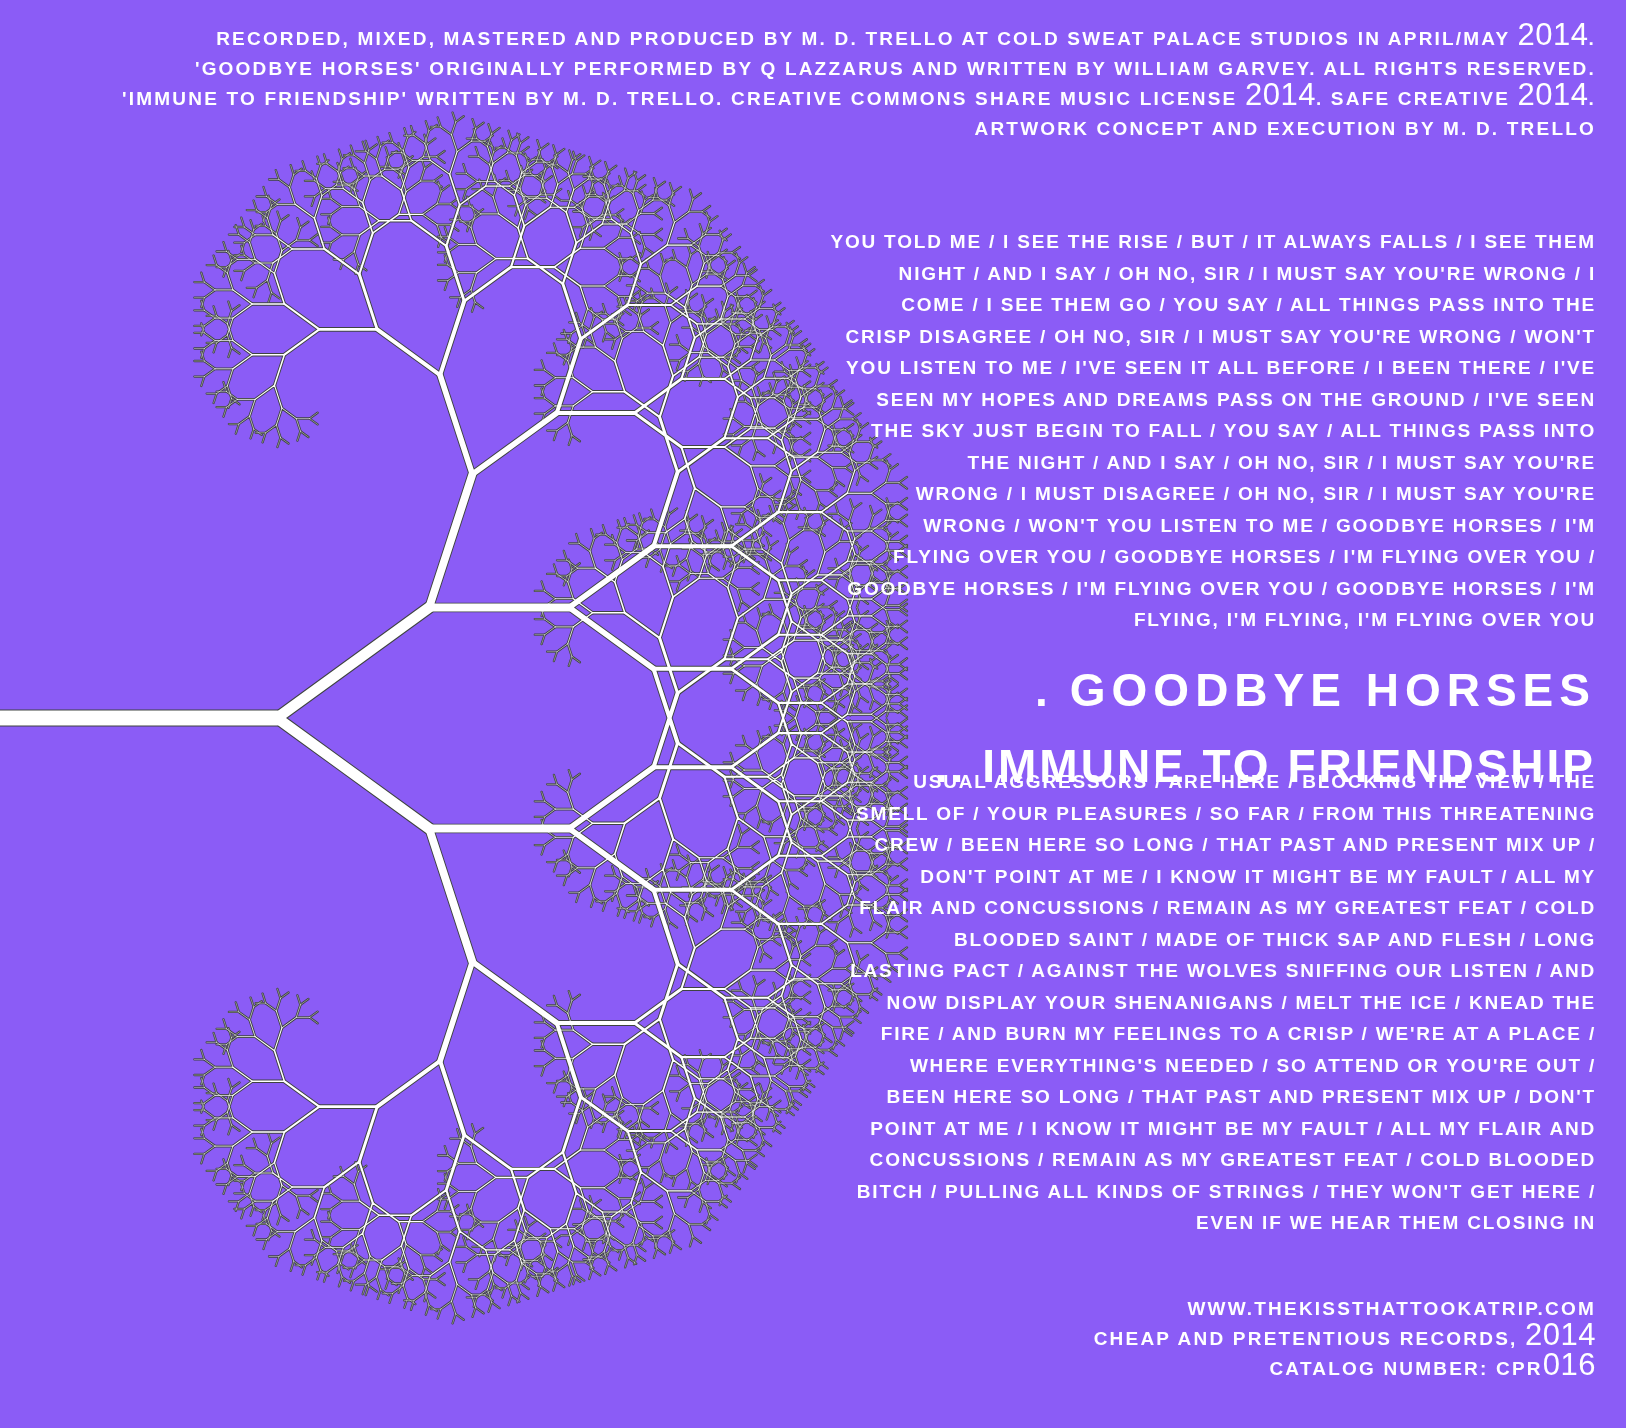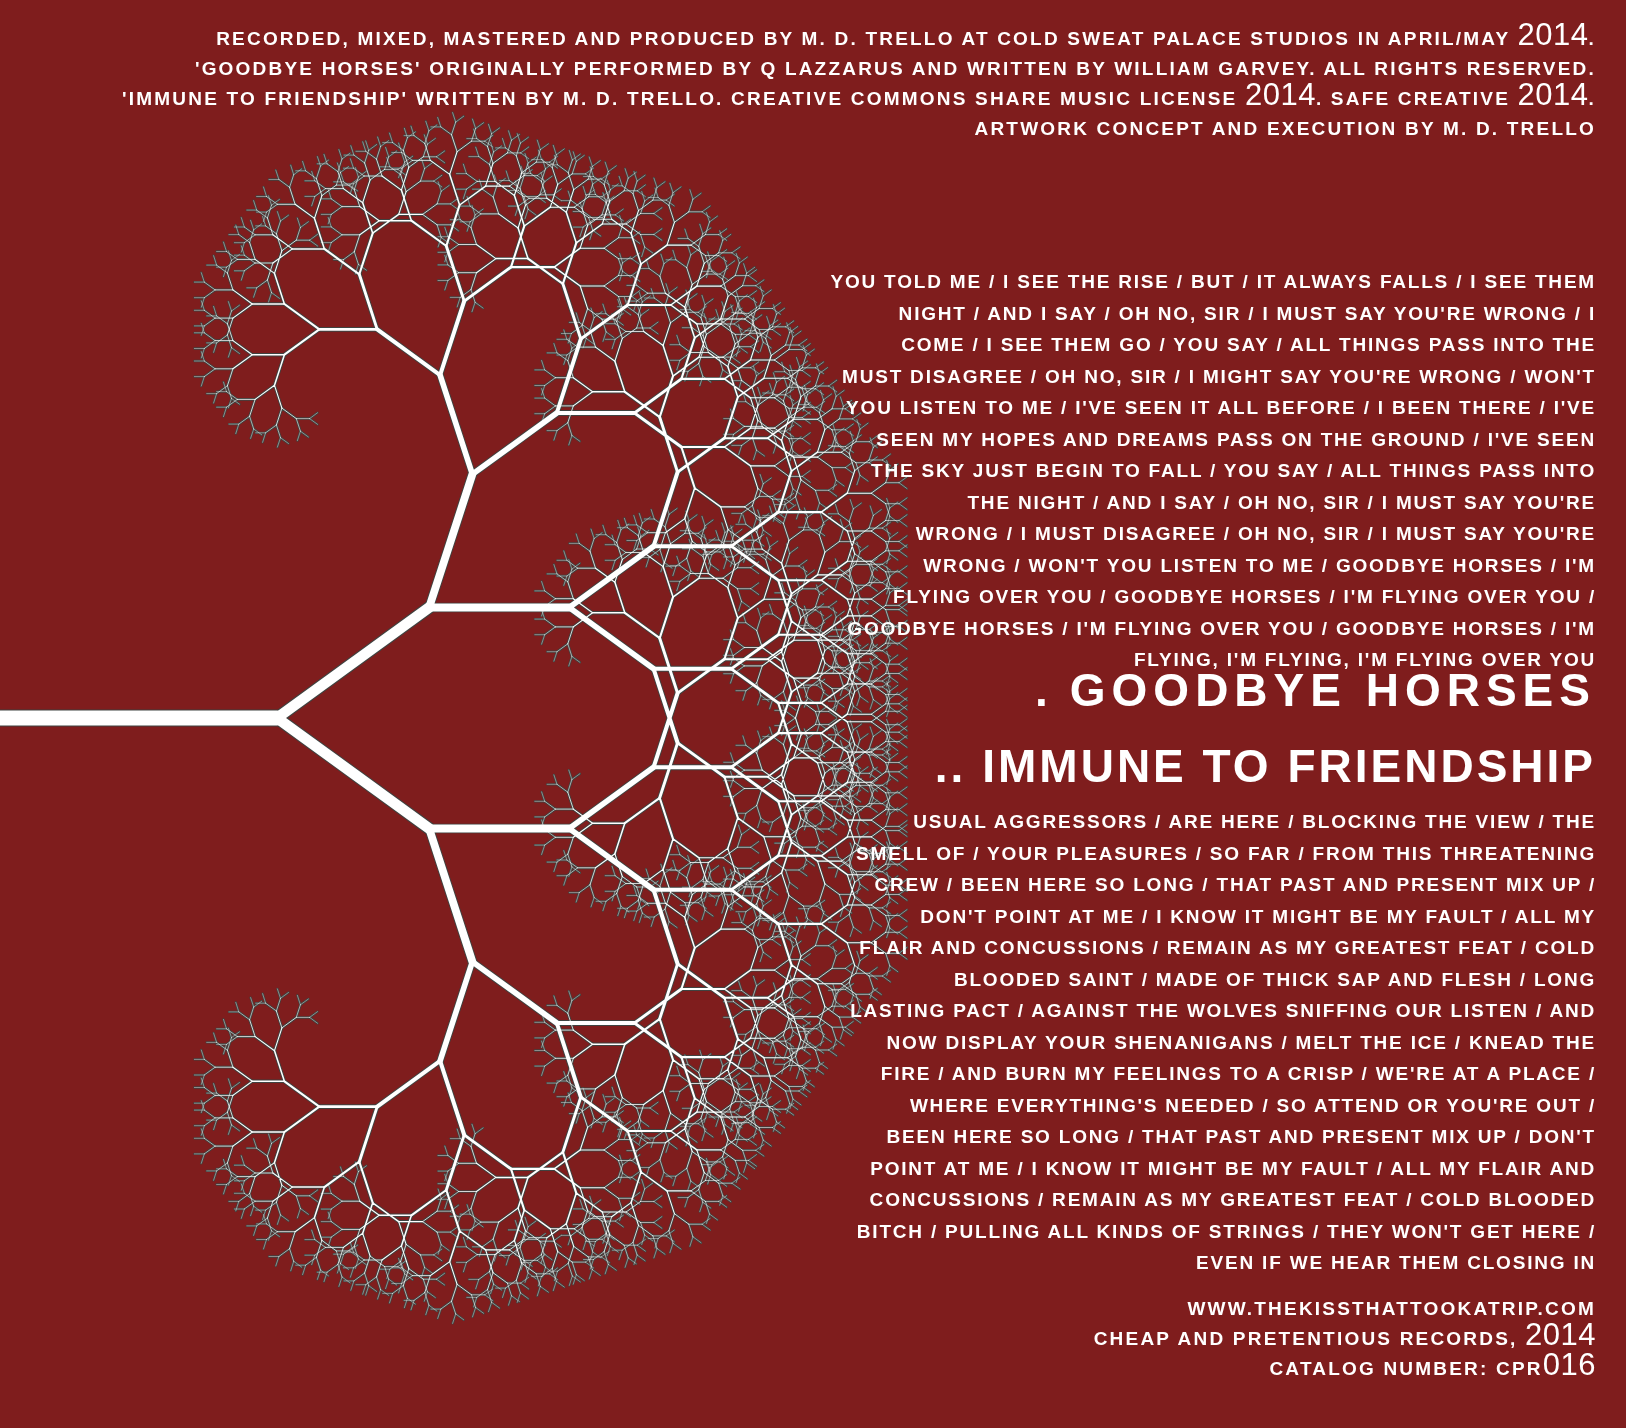--- a/index.html
+++ b/index.html
@@ -11,38 +11,38 @@
     position:relative;width:1626px;height:1428px;
     background:#8ad2b6;color:#ffffff;
   }
   svg.tree{position:absolute;left:0;top:0;}
 
   .block{
     position:absolute;right:30px;text-align:right;white-space:nowrap;
     font-weight:700;
   }
   .credits{top:24px;font-size:19px;line-height:30px;letter-spacing:2.2px;}
-  .lyrics{font-size:19px;line-height:31.5px;letter-spacing:1.8px;margin-top:40px;}
+  .lyrics{font-size:19px;line-height:31.5px;letter-spacing:1.8px;}
   #lyrics-gh{top:226px;}
   #lyrics-itf{top:766px;}
   .track-title{
     position:absolute;right:30px;text-align:center;white-space:nowrap;
     font-weight:700;font-size:46px;line-height:1;
   }
   #title-gh{top:636px;letter-spacing:6px;}
   #title-itf{top:712px;letter-spacing:3px;}
   .track-title .marker{margin-right:16px;}
   .footer{top:1294px;font-size:19px;line-height:30px;letter-spacing:2.2px;}
   .num{font-size:31px;font-weight:400;letter-spacing:0.5px;line-height:0;}
   .line{min-height:1em;}
 </style>
 </head>
 <body>
 
-<div class="cover" style="background: #7f1d1d; color: rgb(255, 255, 255);">
+<div class="cover" style="background: #8b5cf6; color: rgb(255, 255, 255);">
 
   <svg class="tree" id="tree-svg" width="1626" height="1428" viewBox="0 0 1626 1428">
       <g>
         <path d="M0 718L277 718" fill="none" stroke="#3f4341" stroke-width="16.90" stroke-linecap="round"></path>
         <path d="M277.0 718.0L429.1 607.5M277.0 718.0L429.1 828.5" fill="none" stroke="#3f4341" stroke-width="12.70" stroke-linecap="round"></path>
         <path d="M429.1 607.5L472.4 474.3M429.1 607.5L569.2 607.5M429.1 828.5L569.2 828.5M429.1 828.5L472.4 961.7" fill="none" stroke="#3f4341" stroke-width="9.68" stroke-linecap="round"></path>
         <path d="M472.4 474.3L440.1 375.1M472.4 474.3L556.8 413.0M569.2 607.5L653.6 546.2M569.2 607.5L653.6 668.8M569.2 828.5L653.6 767.2M569.2 828.5L653.6 889.8M472.4 961.7L556.8 1023.0M472.4 961.7L440.1 1060.9" fill="none" stroke="#3f4341" stroke-width="7.50" stroke-linecap="round"></path>
         <path d="M440.1 375.1L377.2 329.4M440.1 375.1L464.2 301.1M556.8 413.0L580.8 339.0M556.8 413.0L634.5 413.0M653.6 546.2L677.6 472.2M653.6 546.2L731.3 546.2M653.6 668.8L731.3 668.8M653.6 668.8L677.6 742.8M653.6 767.2L677.6 693.2M653.6 767.2L731.3 767.2M653.6 889.8L731.3 889.8M653.6 889.8L677.6 963.8M556.8 1023.0L634.5 1023.0M556.8 1023.0L580.8 1097.0M440.1 1060.9L464.2 1134.9M440.1 1060.9L377.2 1106.6" fill="none" stroke="#3f4341" stroke-width="5.93" stroke-linecap="round"></path>
         <path d="M377.2 329.4L319.3 329.4M377.2 329.4L359.3 274.3M464.2 301.1L446.3 246.0M464.2 301.1L511.0 267.1M580.8 339.0L562.9 283.9M580.8 339.0L627.7 305.0M634.5 413.0L681.4 378.9M634.5 413.0L681.4 447.0M677.6 472.2L659.7 417.2M677.6 472.2L724.4 438.2M731.3 546.2L778.2 512.1M731.3 546.2L778.2 580.2M731.3 668.8L778.2 634.8M731.3 668.8L778.2 702.9M677.6 742.8L724.4 776.8M677.6 742.8L659.7 797.8M677.6 693.2L659.7 638.2M677.6 693.2L724.4 659.2M731.3 767.2L778.2 733.1M731.3 767.2L778.2 801.2M731.3 889.8L778.2 855.8M731.3 889.8L778.2 923.9M677.6 963.8L724.4 997.8M677.6 963.8L659.7 1018.8M634.5 1023.0L681.4 989.0M634.5 1023.0L681.4 1057.1M580.8 1097.0L627.7 1131.0M580.8 1097.0L562.9 1152.1M464.2 1134.9L511.0 1168.9M464.2 1134.9L446.3 1190.0M377.2 1106.6L359.3 1161.7M377.2 1106.6L319.3 1106.6" fill="none" stroke="#3f4341" stroke-width="4.80" stroke-linecap="round"></path>
         <path d="M319.3 329.4L284.4 354.7M319.3 329.4L284.4 304.0M359.3 274.3L324.4 248.9M359.3 274.3L372.7 233.2M446.3 246.0L411.4 220.7M446.3 246.0L459.6 205.0M511.0 267.1L524.3 226.0M511.0 267.1L554.2 267.1M562.9 283.9L528.0 258.6M562.9 283.9L576.3 242.9M627.7 305.0L641.0 264.0M627.7 305.0L670.8 305.0M681.4 378.9L694.7 337.9M681.4 378.9L724.5 378.9M681.4 447.0L724.5 447.0M681.4 447.0L694.7 488.0M659.7 417.2L624.8 391.8M659.7 417.2L673.0 376.1M724.4 438.2L737.8 397.2M724.4 438.2L767.6 438.2M778.2 512.1L791.5 471.1M778.2 512.1L821.3 512.1M778.2 580.2L821.3 580.2M778.2 580.2L791.5 621.2M778.2 634.8L791.5 593.8M778.2 634.8L821.3 634.8M778.2 702.9L821.3 702.9M778.2 702.9L791.5 743.9M724.4 776.8L767.6 776.8M724.4 776.8L737.8 817.8M659.7 797.8L673.0 838.9M659.7 797.8L624.8 823.2M659.7 638.2L624.8 612.8M659.7 638.2L673.0 597.1M724.4 659.2L737.8 618.2M724.4 659.2L767.6 659.2M778.2 733.1L791.5 692.1M778.2 733.1L821.3 733.1M778.2 801.2L821.3 801.2M778.2 801.2L791.5 842.2M778.2 855.8L791.5 814.8M778.2 855.8L821.3 855.8M778.2 923.9L821.3 923.9M778.2 923.9L791.5 964.9M724.4 997.8L767.6 997.8M724.4 997.8L737.8 1038.8M659.7 1018.8L673.0 1059.9M659.7 1018.8L624.8 1044.2M681.4 989.0L694.7 948.0M681.4 989.0L724.5 989.0M681.4 1057.1L724.5 1057.1M681.4 1057.1L694.7 1098.1M627.7 1131.0L670.8 1131.0M627.7 1131.0L641.0 1172.0M562.9 1152.1L576.3 1193.1M562.9 1152.1L528.0 1177.4M511.0 1168.9L554.2 1168.9M511.0 1168.9L524.3 1210.0M446.3 1190.0L459.6 1231.0M446.3 1190.0L411.4 1215.3M359.3 1161.7L372.7 1202.8M359.3 1161.7L324.4 1187.1M319.3 1106.6L284.4 1132.0M319.3 1106.6L284.4 1081.3" fill="none" stroke="#3f4341" stroke-width="3.99" stroke-linecap="round"></path>
@@ -73,21 +73,21 @@
       <div class="line">'GOODBYE HORSES' ORIGINALLY PERFORMED BY Q LAZZARUS AND WRITTEN BY WILLIAM GARVEY. ALL RIGHTS RESERVED.</div>
       <div class="line">'IMMUNE TO FRIENDSHIP' WRITTEN BY M. D. TRELLO. CREATIVE COMMONS SHARE MUSIC LICENSE <span class="num">2014</span>. SAFE CREATIVE <span class="num">2014</span>.</div>
       <div class="line">ARTWORK CONCEPT AND EXECUTION BY M. D. TRELLO</div>
     </header>
 
   <section>
     <div class="block lyrics" id="lyrics-gh">
         <div class="line">YOU TOLD ME / I SEE THE RISE / BUT / IT ALWAYS FALLS / I SEE THEM</div>
         <div class="line">NIGHT / AND I SAY / OH NO, SIR / I MUST SAY YOU'RE WRONG / I</div>
         <div class="line">COME / I SEE THEM GO / YOU SAY / ALL THINGS PASS INTO THE</div>
-        <div class="line">MUST DISAGREE / OH NO, SIR / I MIGHT SAY YOU'RE WRONG / WON'T</div>
+        <div class="line">CRISP DISAGREE / OH NO, SIR / I MUST SAY YOU'RE WRONG / WON'T</div>
         <div class="line">YOU LISTEN TO ME / I'VE SEEN IT ALL BEFORE / I BEEN THERE / I'VE</div>
         <div class="line">SEEN MY HOPES AND DREAMS PASS ON THE GROUND / I'VE SEEN</div>
         <div class="line">THE SKY JUST BEGIN TO FALL / YOU SAY / ALL THINGS PASS INTO</div>
         <div class="line">THE NIGHT / AND I SAY / OH NO, SIR / I MUST SAY YOU'RE</div>
         <div class="line">WRONG / I MUST DISAGREE / OH NO, SIR / I MUST SAY YOU'RE</div>
         <div class="line">WRONG / WON'T YOU LISTEN TO ME / GOODBYE HORSES / I'M</div>
         <div class="line">FLYING OVER YOU / GOODBYE HORSES / I'M FLYING OVER YOU /</div>
         <div class="line">GOODBYE HORSES / I'M FLYING OVER YOU / GOODBYE HORSES / I'M</div>
         <div class="line">FLYING, I'M FLYING, I'M FLYING OVER YOU</div>
       </div>

